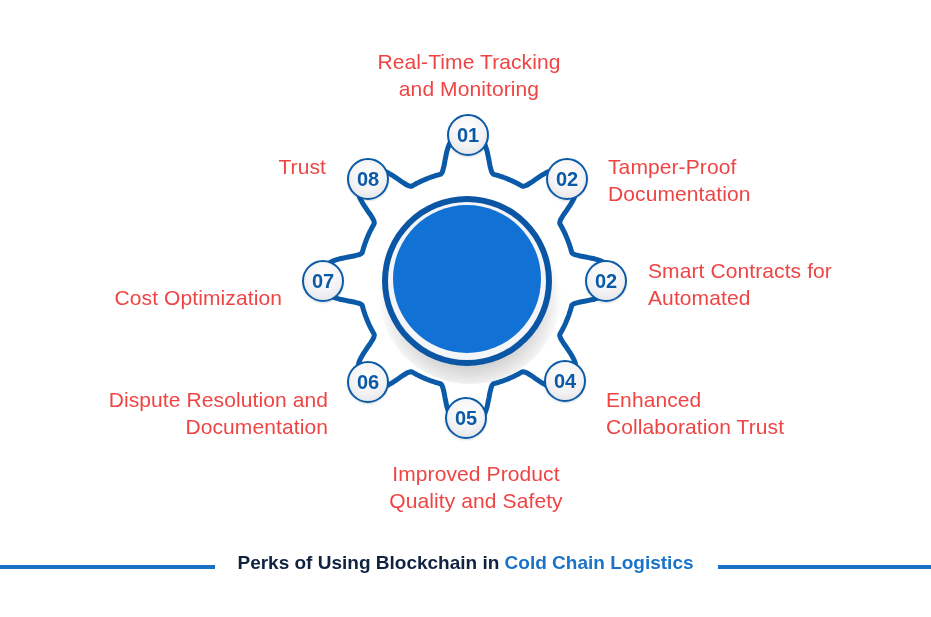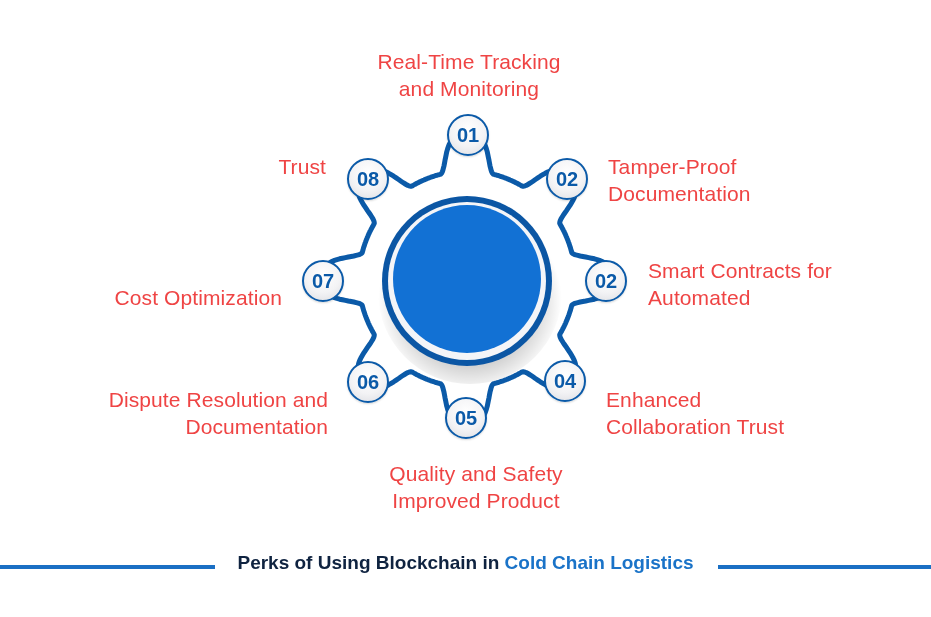--- a/index.html
+++ b/index.html
@@ -58,22 +58,22 @@
 </div>
 <div class="label l-right" style="left:648px;top:257px;">
   <span>Smart Contracts for</span>
   <span>Automated</span>
 </div>
 <div class="label l-right" style="left:606px;top:386px;">
   <span>Enhanced</span>
   <span>Collaboration Trust</span>
 </div>
 <div class="label l-center" style="left:376px;top:460px;width:200px;">
+  <span>Improved Product</span>
   <span>Quality and Safety</span>
-  <span>Improved Product</span>
 </div>
 <div class="label l-left" style="left:90px;top:386px;width:238px;">
   <span>Dispute Resolution and</span>
   <span>Documentation</span>
 </div>
 <div class="label l-left" style="left:80px;top:284px;width:202px;">
   <span>Cost Optimization</span>
 </div>
 <div class="label l-left" style="left:100px;top:153px;width:226px;">
   <span>Trust</span>

